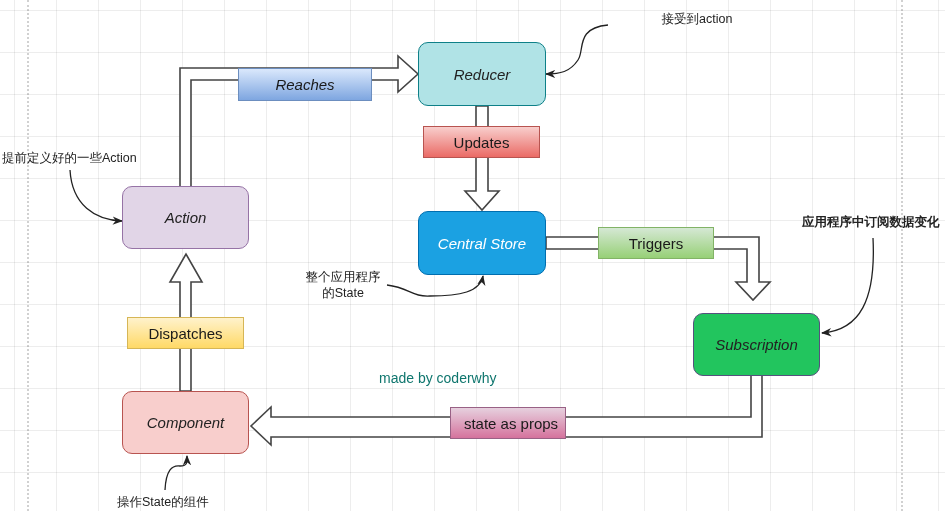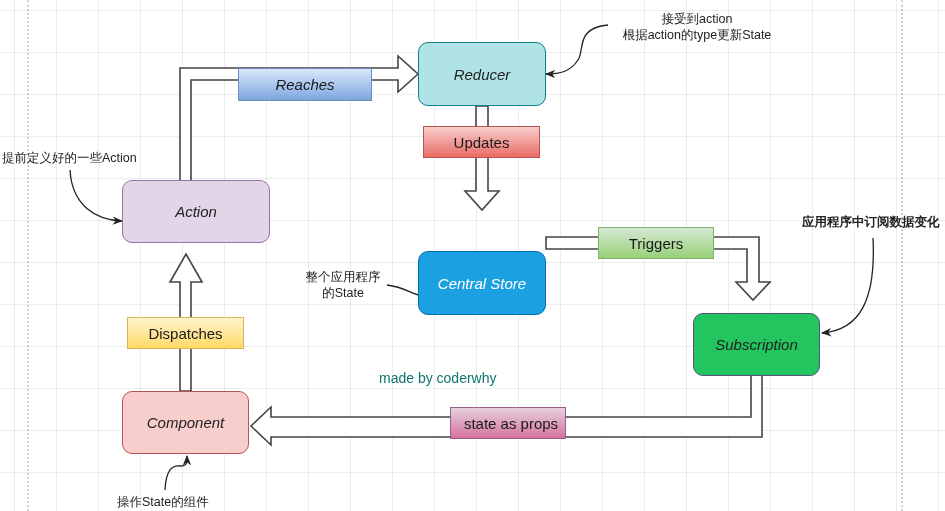--- a/index.html
+++ b/index.html
@@ -70,24 +70,24 @@
     <path d="M70,170 C72,205 95,220 122,221" marker-end="url(#ah)"></path>
     <path d="M387,285 C410,288 412,297 430,296 C460,296 480,292 483,276" marker-end="url(#ah)"></path>
     <path d="M873,238 C876,300 860,330 822,333" marker-end="url(#ah)"></path>
     <path d="M165,490 C166,470 172,465 180,466 C188,466 187,462 187,456" marker-end="url(#ah)"></path>
   </g>
 </svg>
 
 <div class="node" id="n-reducer" style="left: 418px; top: 42px; width: 128px; height: 64px; background: rgb(176, 227, 230); border-color: rgb(14, 128, 136);">
   <span>Reducer</span>
 </div>
-<div class="node" id="n-action" style="left: 122px; top: 180px; width: 148px; height: 63px; background: rgb(225, 213, 231); border-color: rgb(150, 115, 166);">
+<div class="node" id="n-action" style="left: 122px; top: 186px; width: 127px; height: 63px; background: rgb(225, 213, 231); border-color: rgb(150, 115, 166);">
   <span>Action</span>
 </div>
-<div class="node" id="n-store" style="left: 418px; top: 211px; width: 128px; height: 64px; background: rgb(27, 161, 226); border-color: rgb(0, 110, 175); color: rgb(255, 255, 255); margin-top: 40px;">
+<div class="node" id="n-store" style="left: 418px; top: 211px; width: 128px; height: 64px; background: rgb(27, 161, 226); border-color: rgb(0, 110, 175); color: rgb(255, 255, 255);">
   <span>Central Store</span>
 </div>
 <div class="node" id="n-sub" style="left: 693px; top: 301px; width: 127px; height: 63px; background: #22c55e; border-color: rgb(86, 81, 126); margin-top: 12px;">
   <span>Subscription</span>
 </div>
 <div class="node" id="n-comp" style="left: 122px; top: 391px; width: 127px; height: 63px; background: rgb(248, 206, 204); border-color: rgb(184, 84, 80);">
   <span>Component</span>
 </div>
 
 <div class="edge-label" style="left: 238px; top: 68px; width: 134px; height: 33px; background: linear-gradient(rgb(218, 232, 252), rgb(126, 166, 224)); border-color: rgb(108, 142, 191); font-style: italic;">
@@ -101,21 +101,20 @@
 </div>
 <div class="edge-label" style="left: 450px; top: 407px; width: 116px; height: 32px; background: linear-gradient(rgb(230, 208, 222), rgb(213, 115, 157)); border-color: rgb(153, 97, 133); padding-left: 6px;">
   <span>state as props</span>
 </div>
 <div class="edge-label" style="left: 127px; top: 317px; width: 117px; height: 32px; background: linear-gradient(rgb(255, 242, 204), rgb(255, 217, 102)); border-color: rgb(214, 182, 86);">
   <span>Dispatches</span>
 </div>
 
 <div class="note center" style="left:612px;top:11px;width:170px;">
   <div>接受到action</div>
-  <div>根据action的type更新State</div>
 </div>
 <div class="note" style="left:2px;top:150px;">
   <span>提前定义好的一些Action</span>
 </div>
 <div class="note center" style="left:303px;top:269px;width:80px;">
   <div>整个应用程序</div>
   <div>的State</div>
 </div>
 <div class="note" style="left:802px;top:214px;font-weight:bold;">
   <span>应用程序中订阅数据变化</span>

